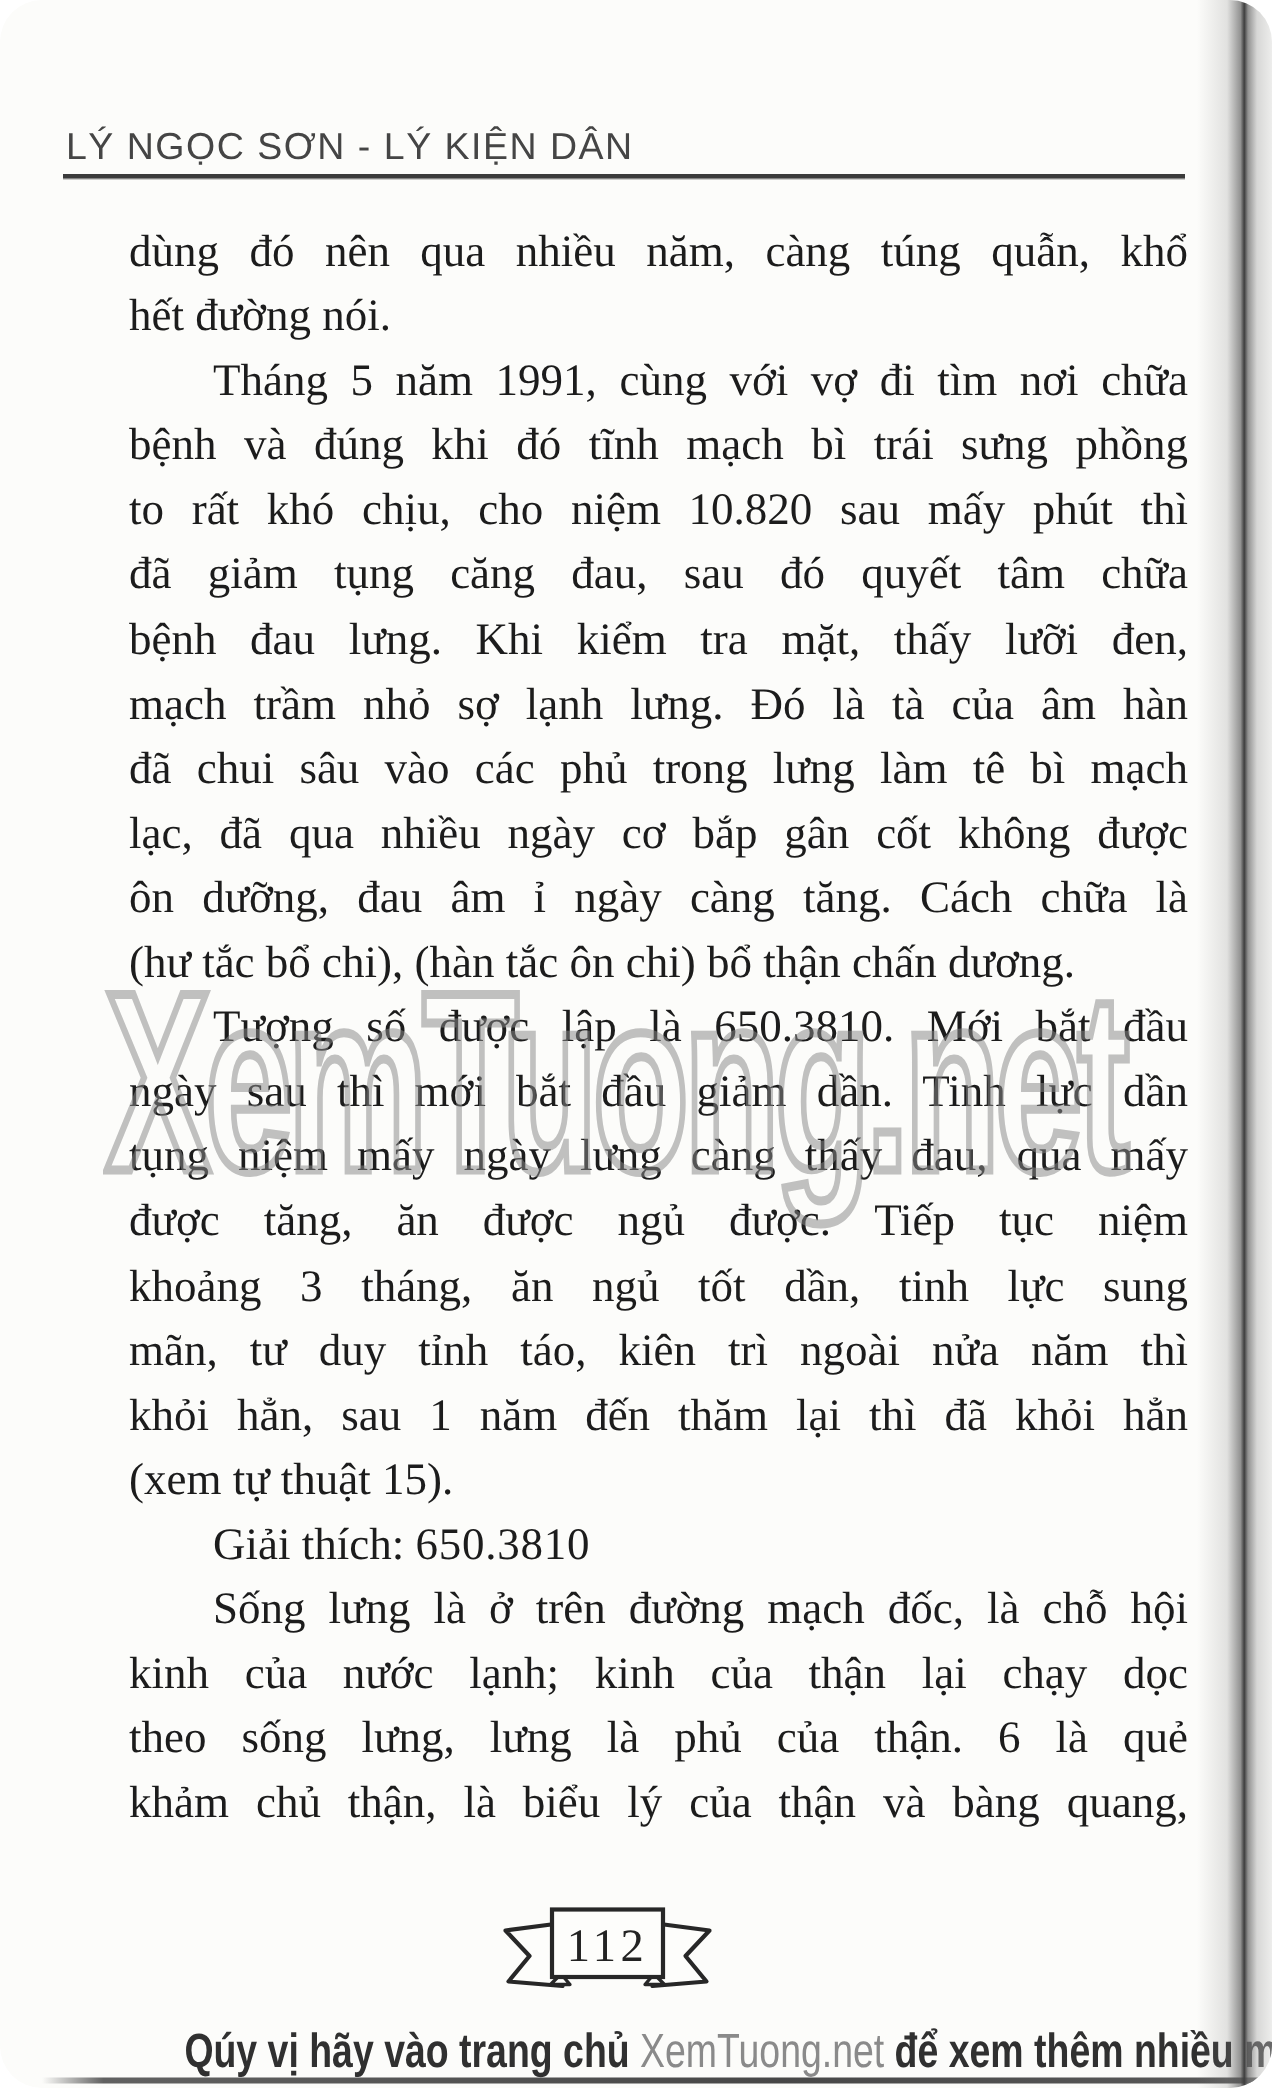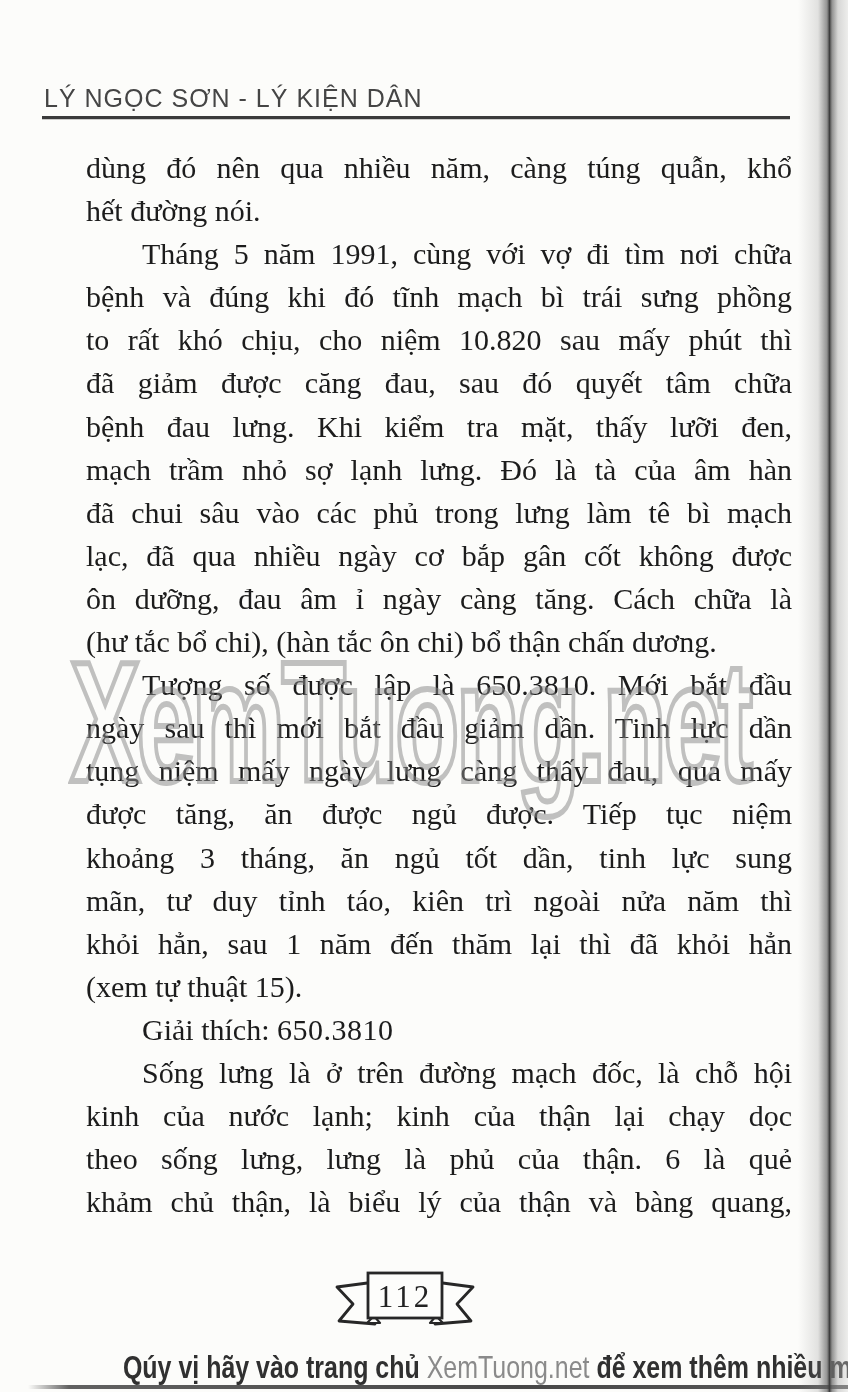--- a/index.html
+++ b/index.html
@@ -2,20 +2,21 @@
 <html><head>
 <meta charset="utf-8">
 <style>
   html,body{margin:0;padding:0;}
   .page{
     position:relative;
     width:848px;height:1392px;
     background:#fcfcfa;
     overflow:hidden;
     font-family:"Liberation Serif","DejaVu Serif",serif;
+    border-radius:28px;
   }
   
   .running-head{
     position:absolute;left:44px;top:84px;width:750px;
     font-family:"Liberation Sans","DejaVu Sans",sans-serif;
     font-size:25px;letter-spacing:1px;color:#454545;
     white-space:nowrap;
   }
   .header-rule{
     position:absolute;left:42px;top:116px;width:748px;height:3px;
@@ -99,21 +100,21 @@
   <div class="running-head">LÝ NGỌC SƠN - LÝ KIỆN DÂN</div>
   <div class="header-rule"></div>
 
   <div class="text-block">
     <div class="ln">dùng đó nên qua nhiều năm, càng túng quẫn, khổ</div>
     <div class="ln last">hết đường nói.</div>
 
     <div class="ln ind">Tháng 5 năm 1991, cùng với vợ đi tìm nơi chữa</div>
     <div class="ln">bệnh và đúng khi đó tĩnh mạch bì trái sưng phồng</div>
     <div class="ln">to rất khó chịu, cho niệm 10.820 sau mấy phút thì</div>
-    <div class="ln">đã giảm được căng đau, sau đó quyết tâm chữa</div>
+    <div class="ln">đã giảm tụng căng đau, sau đó quyết tâm chữa</div>
     <div class="ln">bệnh đau lưng. Khi kiểm tra mặt, thấy lưỡi đen,</div>
     <div class="ln">mạch trầm nhỏ sợ lạnh lưng. Đó là tà của âm hàn</div>
     <div class="ln">đã chui sâu vào các phủ trong lưng làm tê bì mạch</div>
     <div class="ln">lạc, đã qua nhiều ngày cơ bắp gân cốt không được</div>
     <div class="ln">ôn dưỡng, đau âm ỉ ngày càng tăng. Cách chữa là</div>
     <div class="ln last">(hư tắc bổ chi), (hàn tắc ôn chi) bổ thận chấn dương.</div>
 
     <div class="ln ind">Tượng số được lập là 650.3810. Mới bắt đầu</div>
     <div class="ln">ngày sau thì mới bắt đầu giảm dần. Tinh lực dần</div>
     <div class="ln">tụng niệm mấy ngày lưng càng thấy đau, qua mấy</div>

